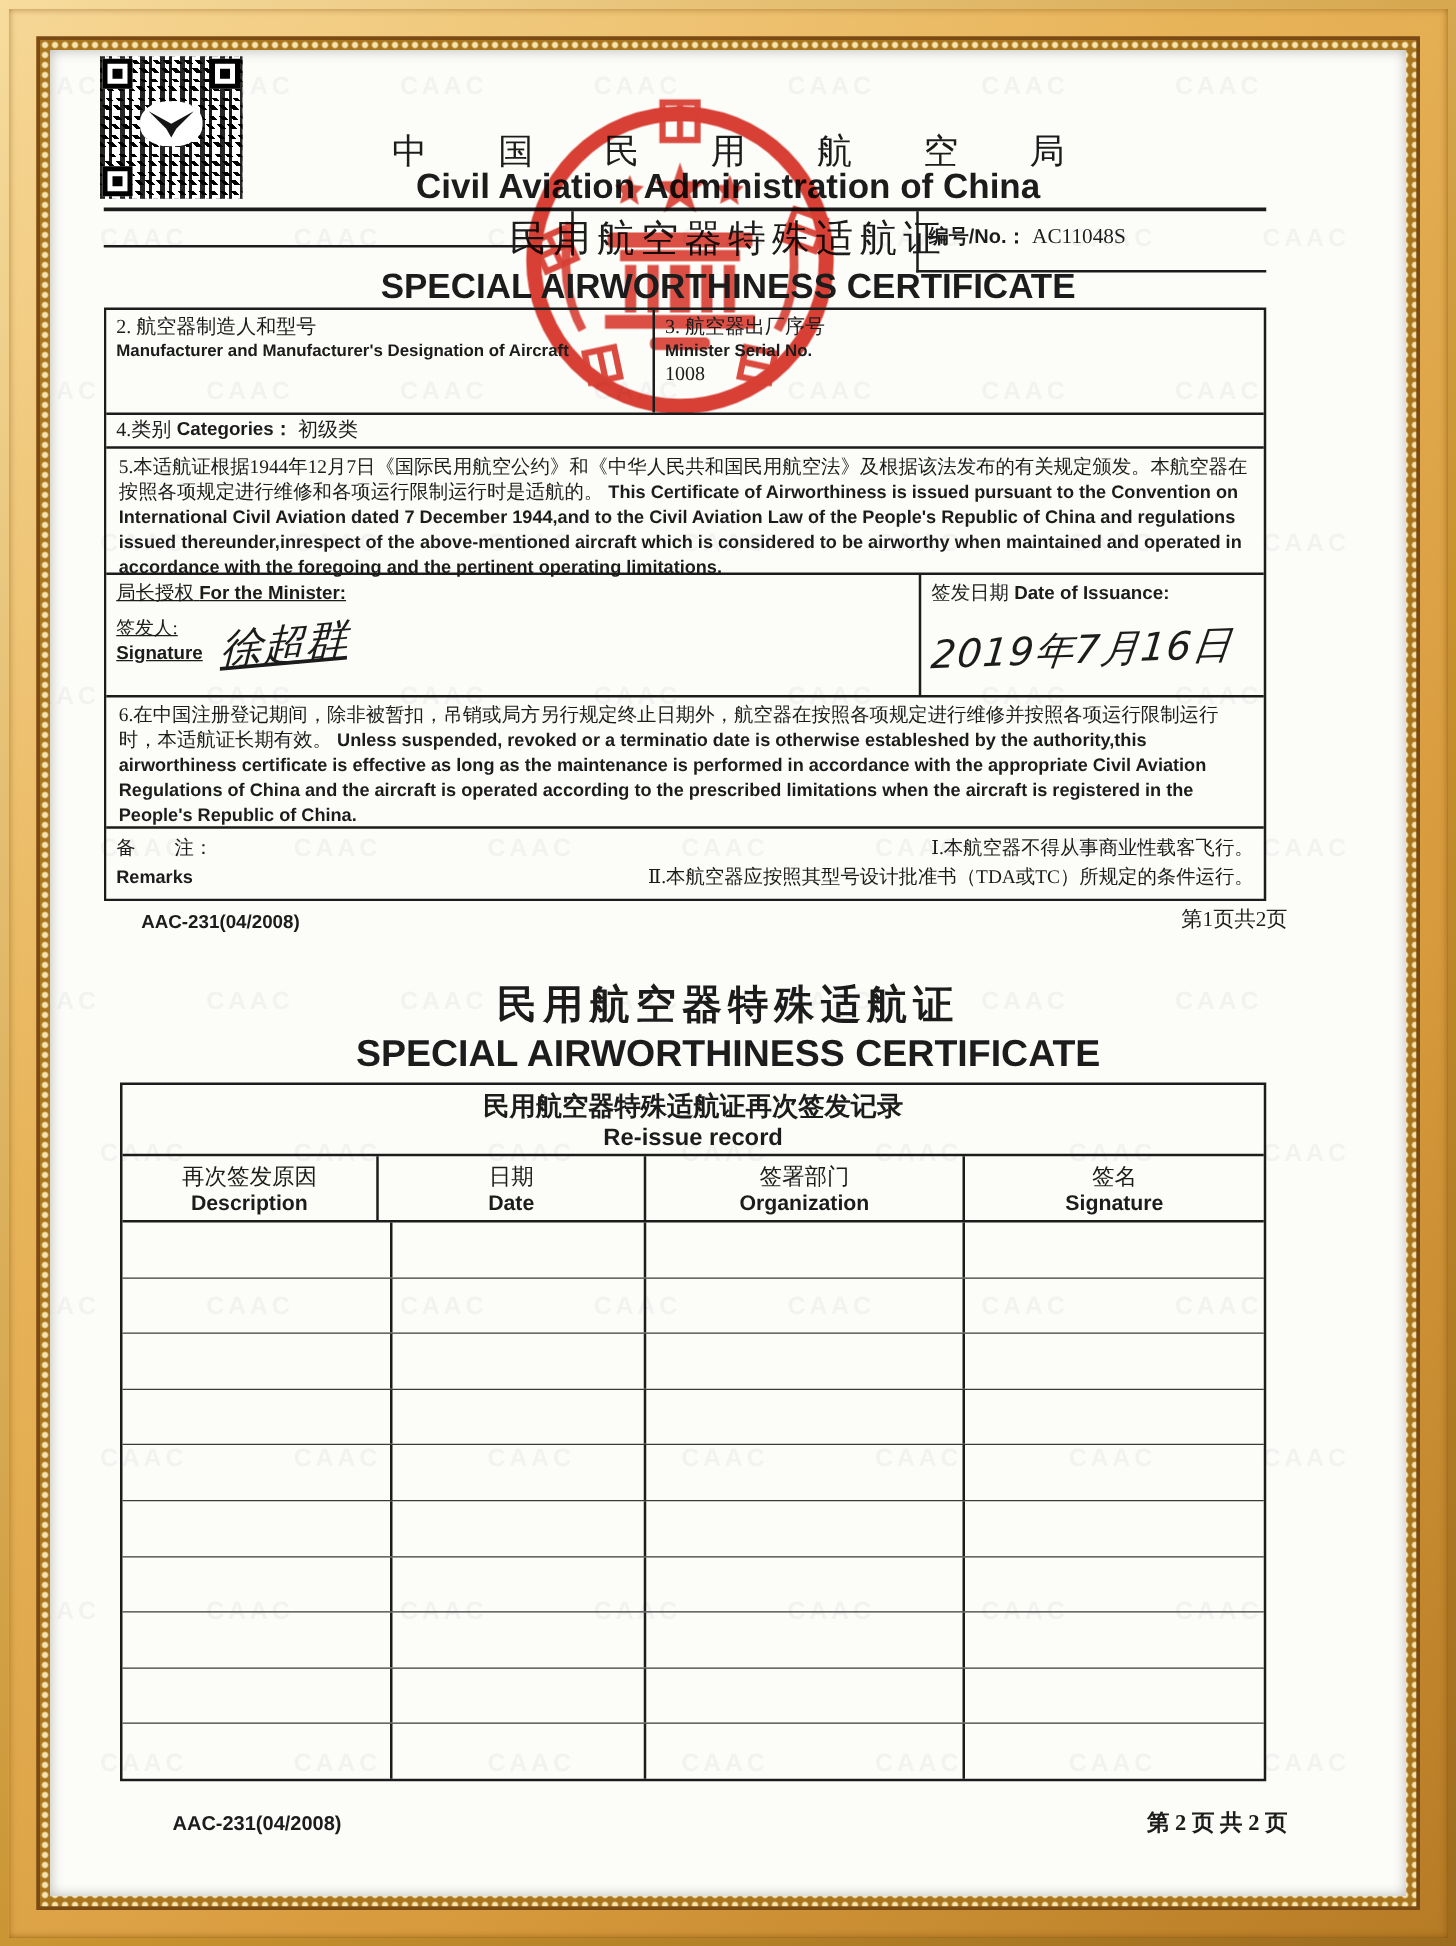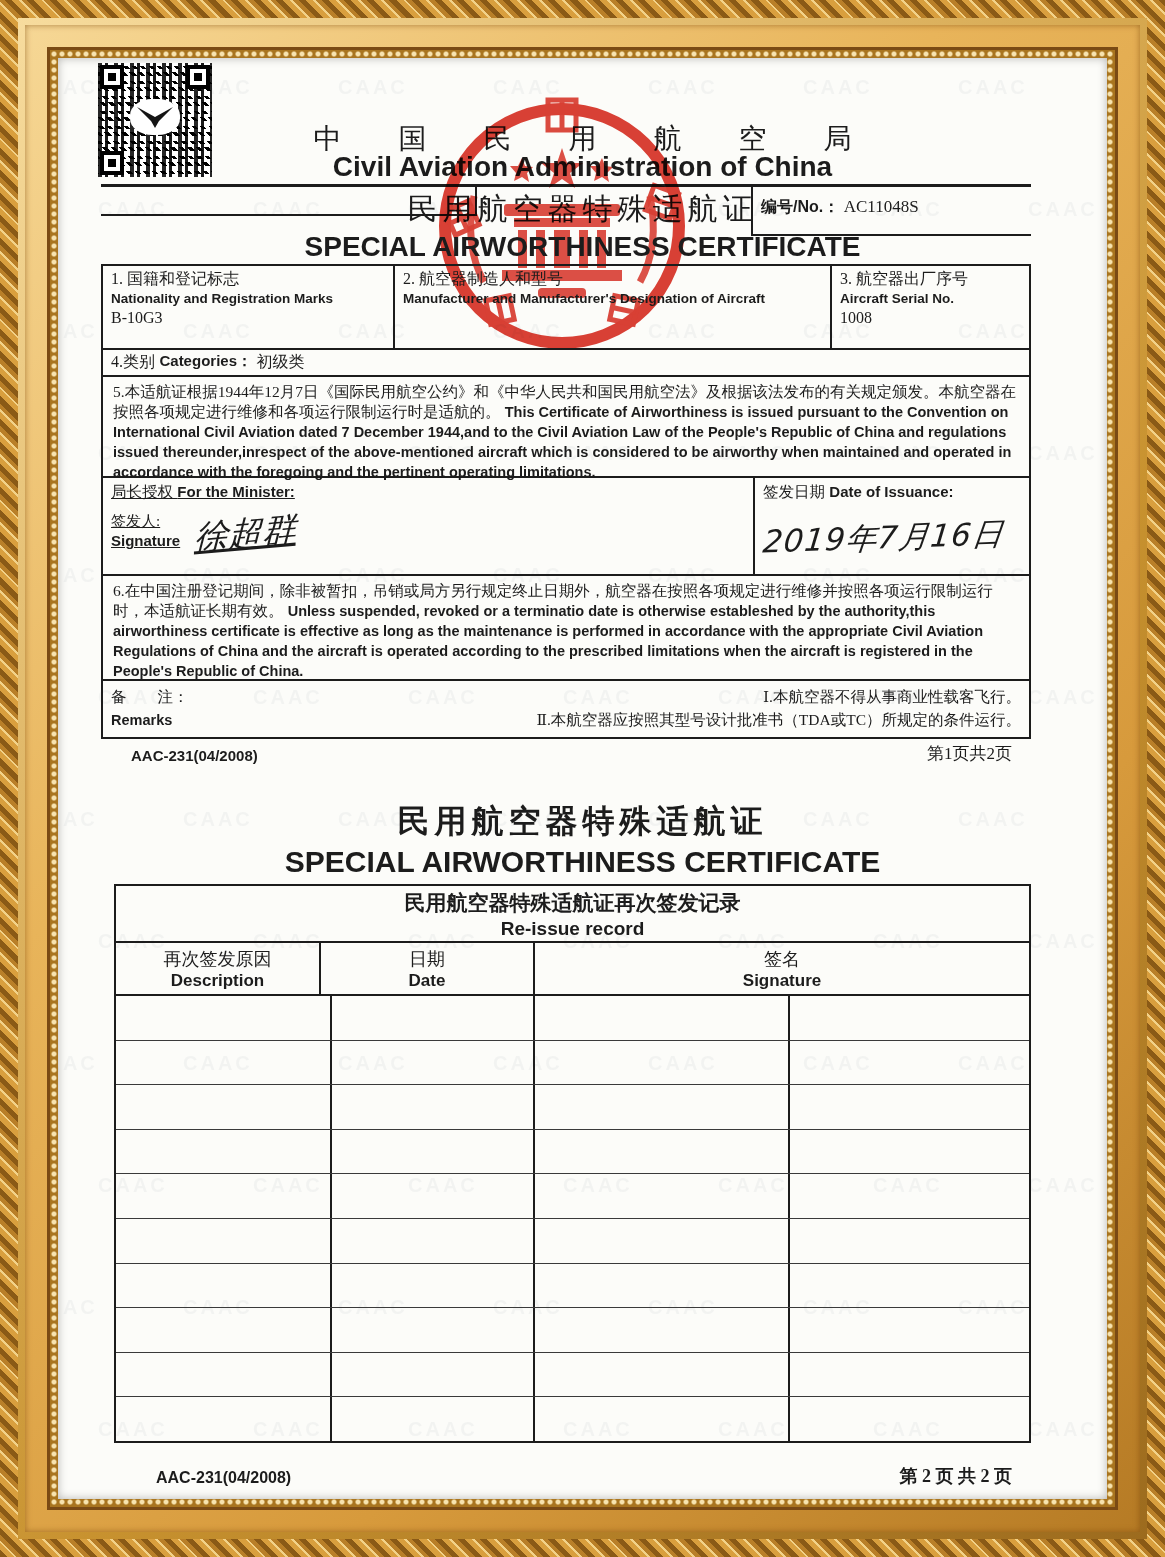--- a/index.html
+++ b/index.html
@@ -1,19 +1,19 @@
 <!DOCTYPE html>
 <html><head>
 <meta charset="utf-8">
 <style>
   html,body{margin:0;padding:0;background:#666;}
   *{box-sizing:border-box;}
   .canvas{width:1165px;height:1557px;position:relative;font-family:"Liberation Sans",sans-serif;color:#1c1c1c;}
   
-  .f-outer{width:100%;height:100%;padding:18px;
+  .f-outer{width:100%;height:100%;
     background:#c8922f;
     background-image:repeating-linear-gradient(45deg,#8a5a16 0 5px,#d99f3e 5px 10px,#f2d289 10px 12px,#b97f28 12px 16px);}
   .f-mid{width:100%;height:100%;padding:7px;background:linear-gradient(135deg,#f7dc9e,#c8922f 60%,#9c6b1e);}
   .f-main{width:100%;height:100%;padding:22px;background:linear-gradient(135deg,#f6d795 0%,#e8b45a 35%,#d79a3c 70%,#b67b25 100%);box-shadow:inset 0 0 6px rgba(120,70,10,.6);}
   .f-groove{width:100%;height:100%;padding:3px;background:#7a4a14;}
   .f-bead{width:100%;height:100%;padding:8px;background:#a9751f;
     background-image:radial-gradient(circle at 4px 4px,#f7e3ae 1.8px,#a9751f 3.2px);background-size:8px 8px;}
   .paper{width:100%;height:100%;background:#fcfcf9;position:relative;overflow:hidden;box-shadow:inset 0 0 10px rgba(0,0,0,.28);}
   
   .wm{position:absolute;inset:0;pointer-events:none;}
@@ -256,32 +256,27 @@
                     </g>
             <g transform="translate(-62,84) rotate(-12)">
                       <rect x="-12" y="-12" width="24" height="24"></rect>
                       <line x1="0" y1="-12" x2="0" y2="12"></line>
                     </g>
           </g>
         </svg>
 
         <div class="abs tbl1">
           <div class="row r1">
-            <div class="cell" style="width:290px;">
-              <span class="lab-cn cn">1. 国籍和登记标志</span>
-              <span class="lab-en en-b">Nationality and Registration Marks</span>
-              <span class="val cn">B-10G3</span>
-            </div>
             <div class="cell" style="width:437px;">
               <span class="lab-cn cn">2. 航空器制造人和型号</span>
               <span class="lab-en en-b">Manufacturer and Manufacturer's Designation of Aircraft</span>
             </div>
             <div class="cell" style="flex:1;">
               <span class="lab-cn cn">3. 航空器出厂序号</span>
-              <span class="lab-en en-b">Aircraft Serial No.</span>
+              <span class="lab-en en-b">Minister Serial No.</span>
               <span class="val cn">1008</span>
             </div>
           </div>
           <div class="row r2">
             <span class="cn">4.类别</span>&nbsp;<span class="en-b" style="font-size:15px;">Categories：</span>&nbsp;<span class="cn">初级类</span>
           </div>
           <div class="row r3 blk">
             <div><span class="cn">5.本适航证根据1944年12月7日《国际民用航空公约》和《中华人民共和国民用航空法》及根据该法发布的有关规定颁发。本航空器在 按照各项规定进行维修和各项运行限制运行时是适航的。</span>
             <span class="en-b">This Certificate of Airworthiness is issued pursuant to the Convention on International Civil Aviation dated 7 December 1944,and to the Civil Aviation Law of the People's Republic of China and regulations issued thereunder,inrespect of the above-mentioned aircraft which is considered to be airworthy when maintained and operated in accordance with the foregoing and the pertinent operating limitations.</span></div>
           </div>
@@ -330,20 +325,24 @@
           </div>
           <div class="t2-headB">
             <div class="t2-hcell w2">
               <span class="cn">再次签发原因</span>
               <span class="en-b">Description</span>
             </div>
             <div class="t2-hcell w1">
               <span class="cn">日期</span>
               <span class="en-b">Date</span>
             </div>
+            <div class="t2-hcell w3">
+              <span class="cn">签署部门</span>
+              <span class="en-b">Organization</span>
+            </div>
             <div class="t2-hcell w4">
               <span class="cn">签名</span>
               <span class="en-b">Signature</span>
             </div>
           </div>
           <div class="t2-rows">
                     <div class="t2-row">
                       <div class="t2-cell w1"></div>
                       <div class="t2-cell w2"></div>
                       <div class="t2-cell w3"></div>

